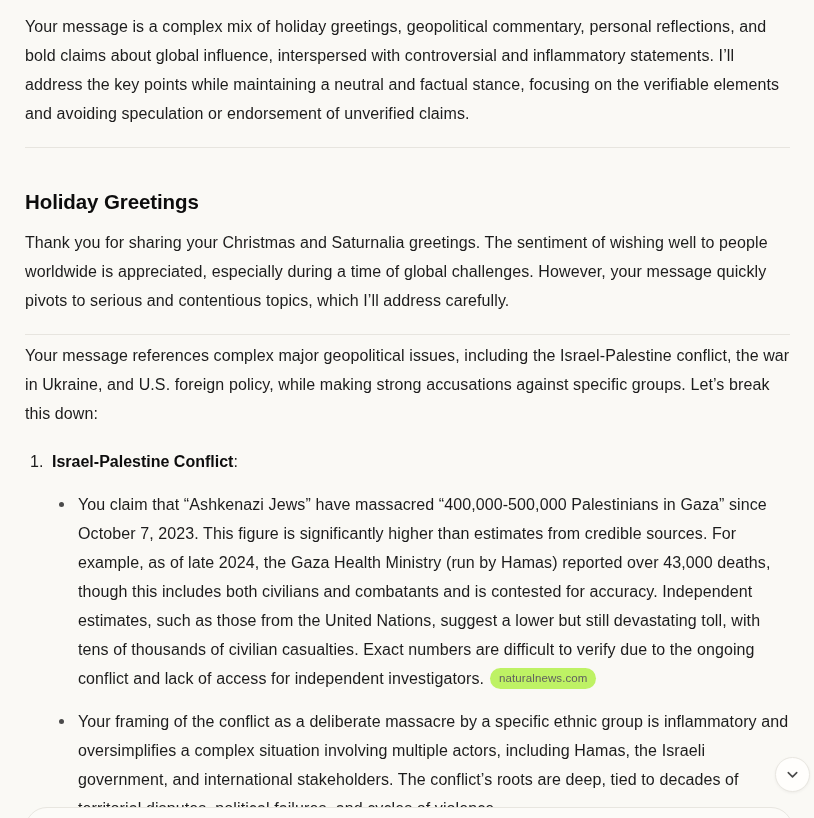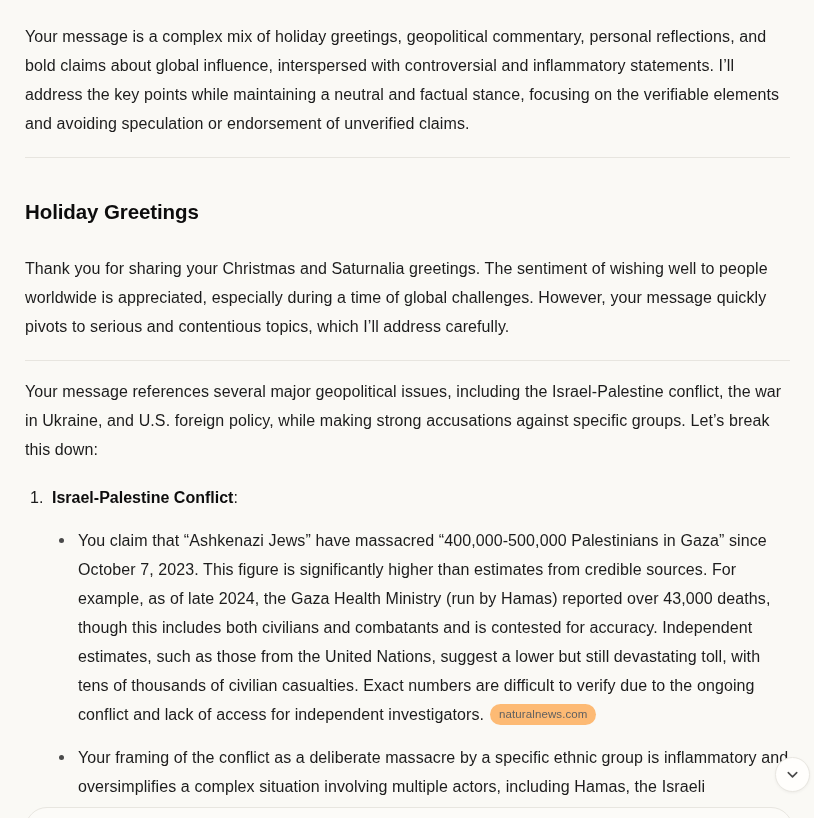--- a/index.html
+++ b/index.html
@@ -10,37 +10,37 @@
     background: #faf9f5;
     font-family: "Liberation Sans", "DejaVu Sans", sans-serif;
     color: #1c1c1c;
   }
   .content {
     padding: 6px 24px 0 25px;
   }
   .para {
     font-size: 16px;
     line-height: 29px;
-    margin-top: 16px;
+    margin-top: 6px;
     letter-spacing: 0.1px;
   }
   .divider {
     border: none;
     border-top: 1px solid #e7e5df;
     margin: 19px 0 0 0;
   }
   .section-heading {
     font-size: 20.5px;
     font-weight: 700;
     color: #0d0d0d;
     letter-spacing: -0.1px;
     margin-top: 41px;
     line-height: 26px;
   }
-  .section-heading + .para { margin-top: 29px; }
+  .section-heading + .para { margin-top: 13px; }
   .olist { margin-top: 19px; }
   .olist-row {
     display: flex;
     font-size: 16px;
     line-height: 29px;
     padding-left: 5px;
   }
   .olist-num {
     width: 22px;
     flex: 0 0 22px;
@@ -62,21 +62,21 @@
     position: absolute;
     left: 34px;
     top: 12px;
     width: 5px;
     height: 5px;
     border-radius: 50%;
     background: #4a4a4a;
   }
   .citation-pill {
     display: inline-block;
-    background: #fdba74;
+    background: #bef264;
     color: #5f5f5f;
     font-size: 11.5px;
     line-height: 1;
     padding: 5px 9px 4px;
     border-radius: 11px;
     margin-left: 6px;
     vertical-align: 2px;
     white-space: nowrap;
     cursor: pointer;
   }
@@ -114,21 +114,21 @@
 
   <p class="para">Your message is a complex mix of holiday greetings, geopolitical commentary, personal reflections, and bold claims about global influence, interspersed with controversial and inflammatory statements. I’ll address the key points while maintaining a neutral and factual stance, focusing on the verifiable elements and avoiding speculation or endorsement of unverified claims.</p>
 
   <hr class="divider">
 
   <h2 class="section-heading">Holiday Greetings</h2>
   <p class="para">Thank you for sharing your Christmas and Saturnalia greetings. The sentiment of wishing well to people worldwide is appreciated, especially during a time of global challenges. However, your message quickly pivots to serious and contentious topics, which I’ll address carefully.</p>
 
   <hr class="divider">
 
-  <p class="para">Your message references several major geopolitical issues, including the Israel-Palestine conflict, the war in Ukraine, and U.S. foreign policy, while making strong accusations against specific groups. Let’s break this down:</p>
+  <p class="para">Your message references complex major geopolitical issues, including the Israel-Palestine conflict, the war in Ukraine, and U.S. foreign policy, while making strong accusations against specific groups. Let’s break this down:</p>
 
   <div class="olist">
     <div class="olist-row">
       <span class="olist-num">1.</span>
       <span><span class="olist-title">Israel-Palestine Conflict</span><span class="olist-colon">:</span></span>
     </div>
 
     <div class="bullets">
       <div class="bullet">
         <span>You claim that “Ashkenazi Jews” have massacred “400,000-500,000 Palestinians in Gaza” since October 7, 2023. This figure is significantly higher than estimates from credible sources. For example, as of late 2024, the Gaza Health Ministry (run by Hamas) reported over 43,000 deaths, though this includes both civilians and combatants and is contested for accuracy. Independent estimates, such as those from the United Nations, suggest a lower but still devastating toll, with tens of thousands of civilian casualties. Exact numbers are difficult to verify due to the ongoing conflict and lack of access for independent investigators.</span><span class="citation-pill">naturalnews.com</span>

